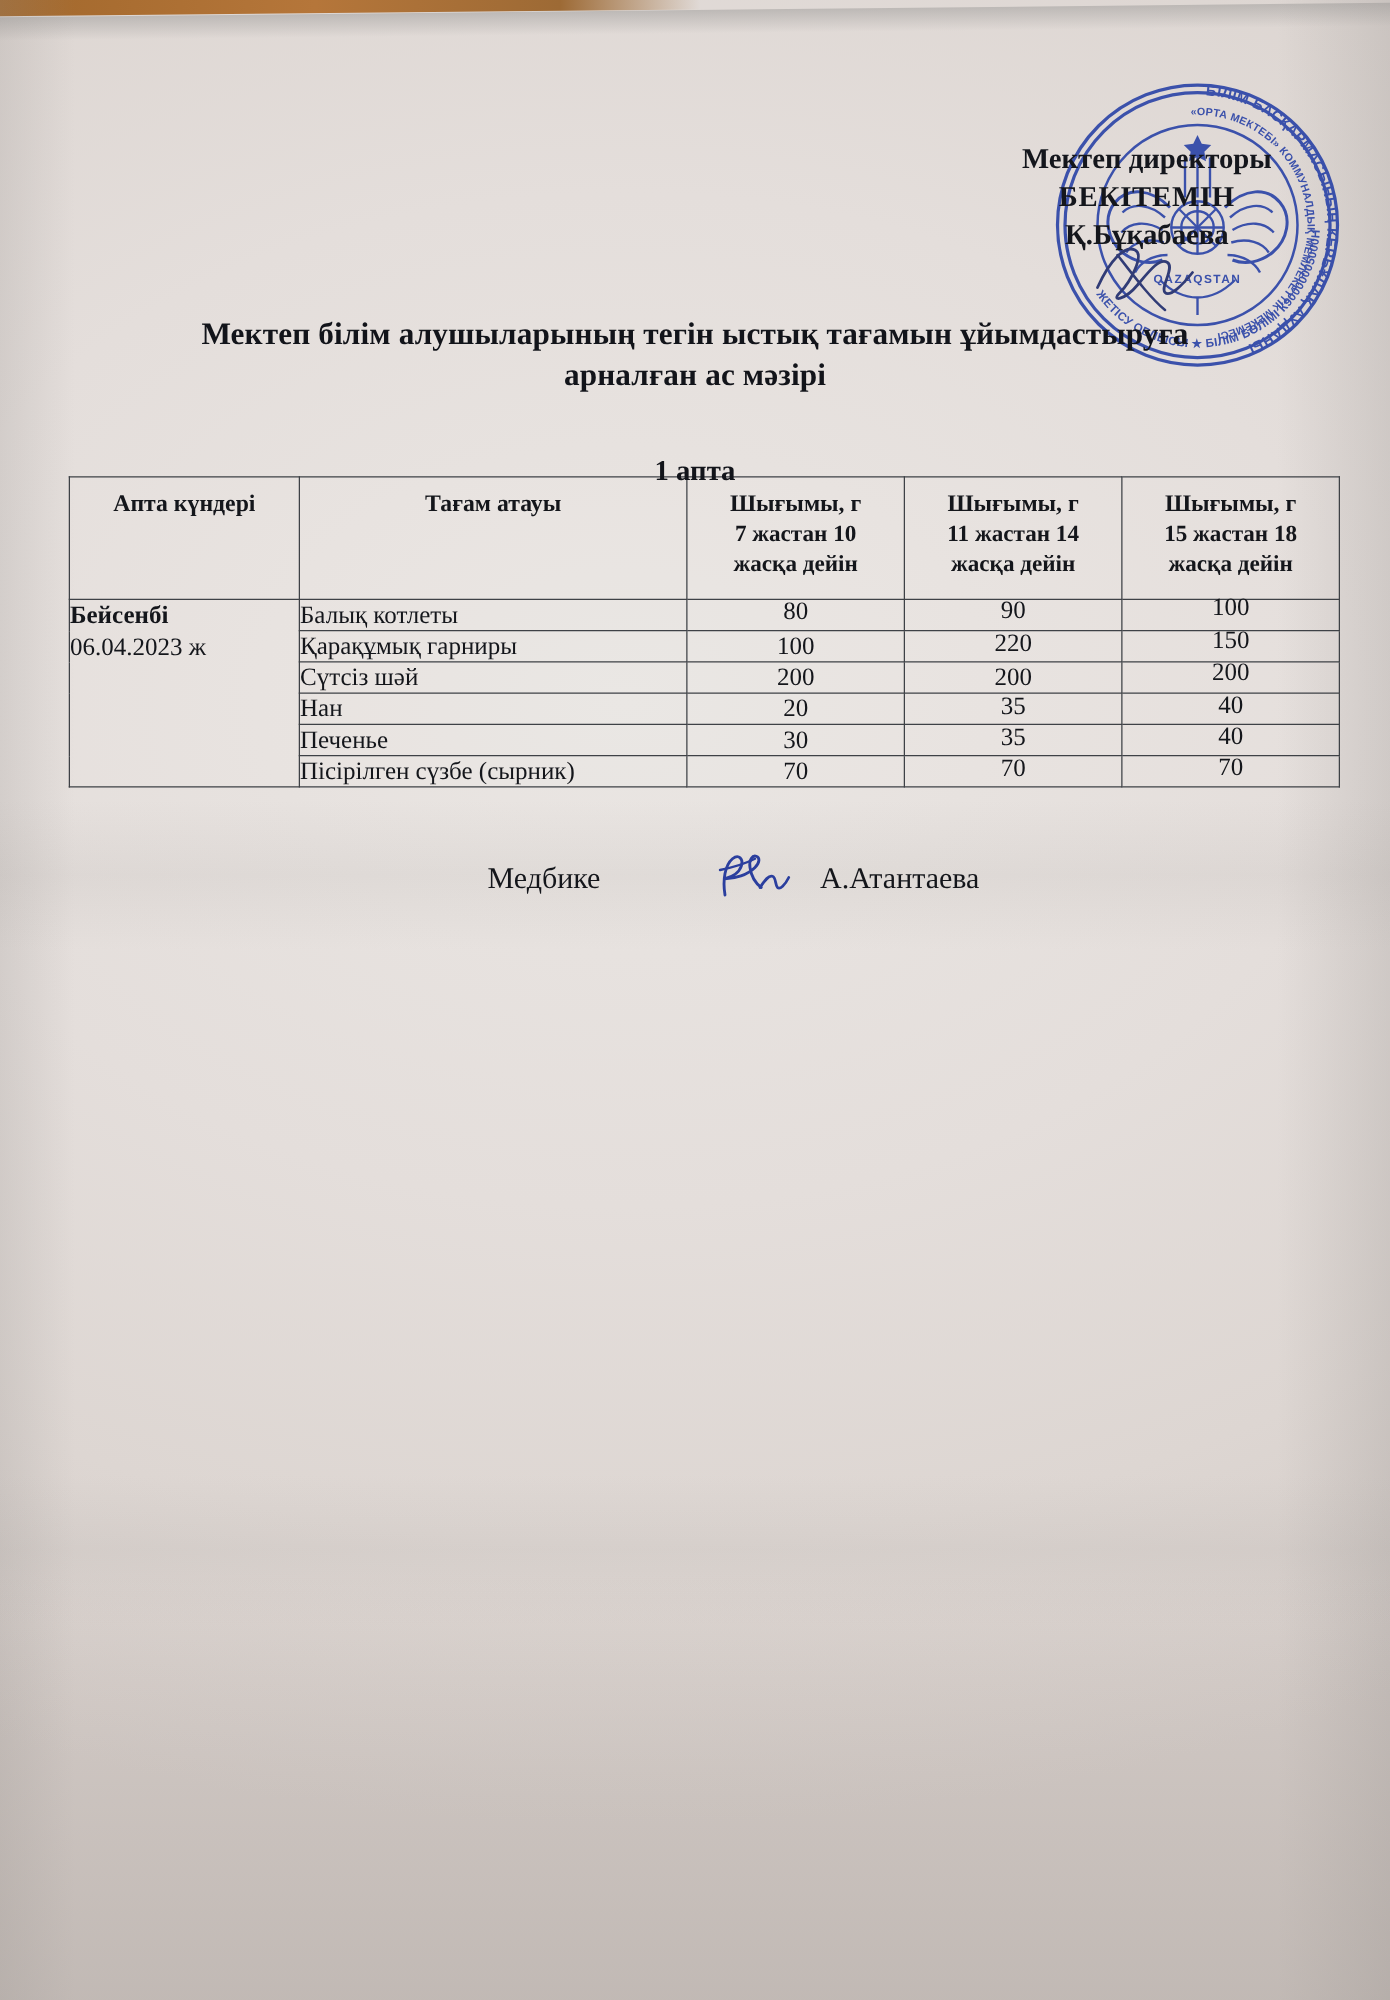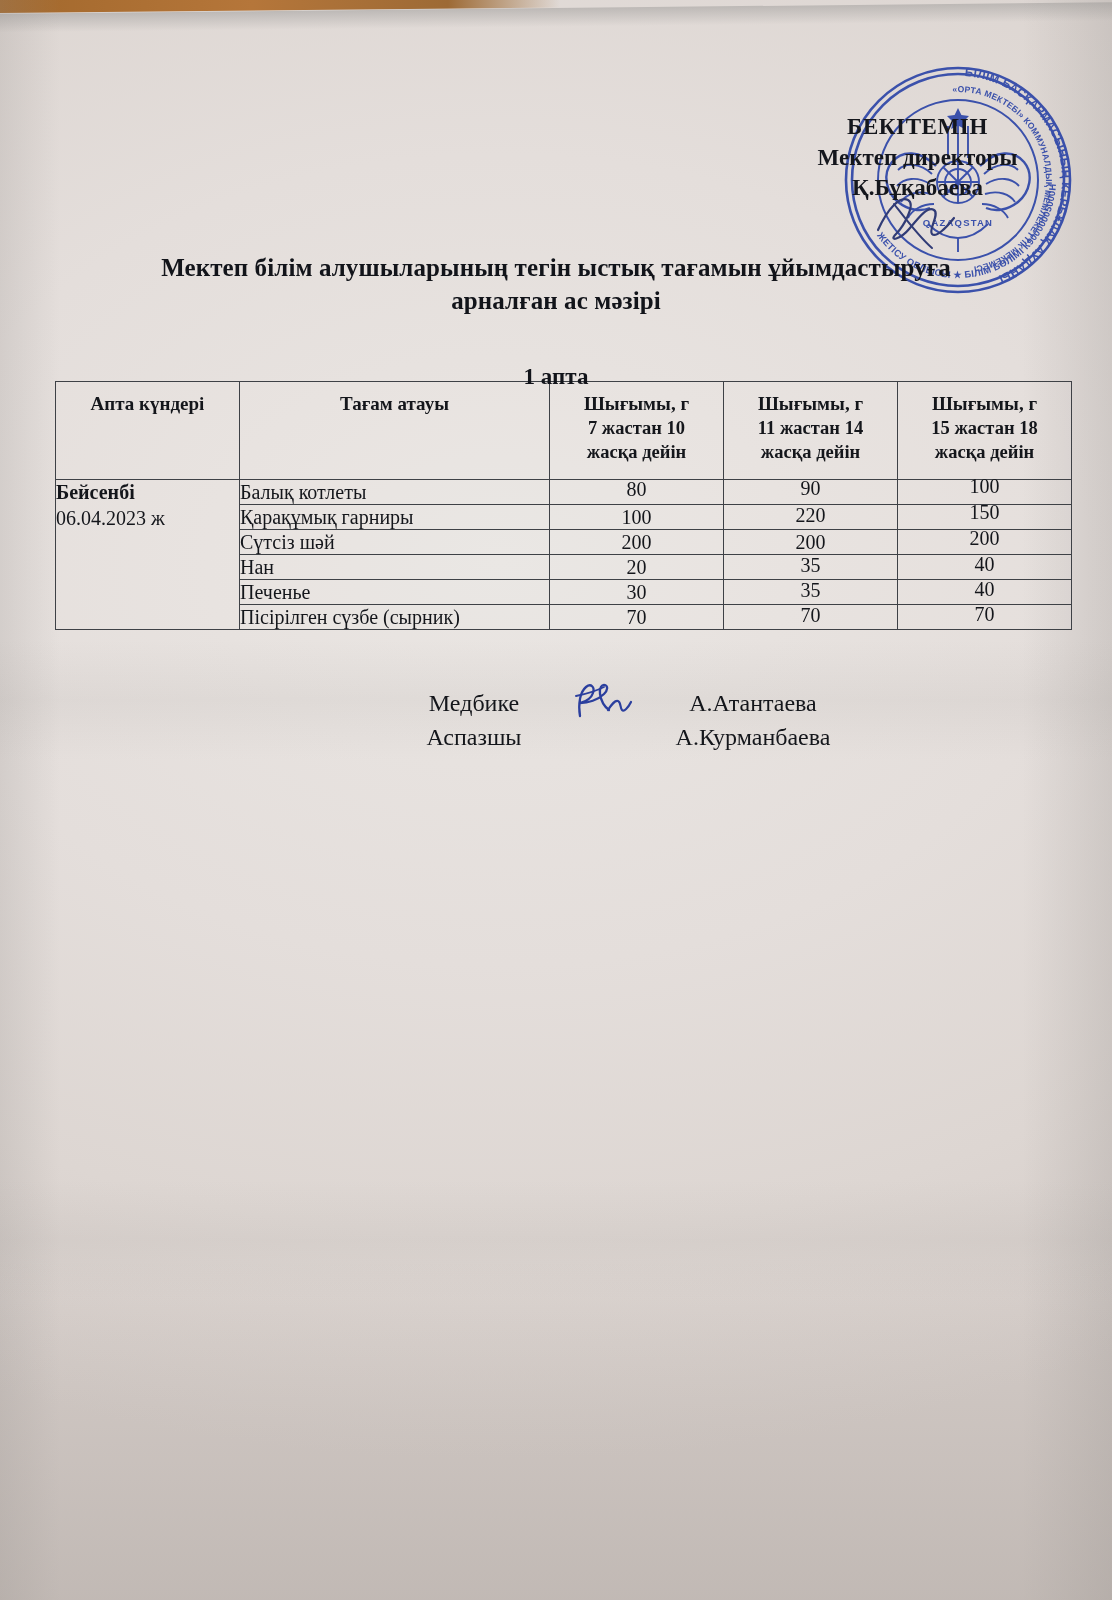--- a/index.html
+++ b/index.html
@@ -178,21 +178,20 @@
 
   
   #signatures {
     position: absolute;
     left: 390px;
     top: 686px;
     width: 460px;
     font-size: 24px;
     line-height: 1.42;
     color: #14161b;
-    text-align: center;
   }
   .sig-row {
     display: flex;
     align-items: center;
   }
   .sig-role { width: 168px; flex: 0 0 168px; }
   .sig-mark { width: 98px; flex: 0 0 98px; position: relative; height: 30px; }
   .sig-mark svg { position: absolute; left: 6px; top: -14px; }
   .sig-name { flex: 1 1 auto; }
 </style>
@@ -263,22 +262,22 @@
         <path d="M126,184 l0,14"></path>
       </g>
       <text x="126" y="172" text-anchor="middle" font-size="9.5" font-weight="bold" font-family="&quot;Liberation Sans&quot;, sans-serif" fill="#2f47a8" letter-spacing="1.2">QAZAQSTAN</text>
 
       <path d="M46,176 c10,-22 22,-34 30,-30 c8,4 -4,26 -12,34 c-8,8 4,6 14,-6 c10,-12 18,-22 24,-18 c6,4 -6,20 -2,24 c4,4 14,-6 22,-16" fill="none" stroke="#24306f" stroke-width="2.2" stroke-linecap="round"></path>
       <path d="M62,150 c14,18 26,34 38,44" fill="none" stroke="#24306f" stroke-width="2" stroke-linecap="round"></path>
     </svg>
   </div>
 
   <div id="approval">
+    <span class="ln">Мектеп директоры</span>
     <span class="ln ln-1">БЕКІТЕМІН</span>
-    <span class="ln">Мектеп директоры</span>
     <span class="ln">Қ.Бұқабаева</span>
   </div>
 
   <div id="title-block">
     <div class="t-line">Мектеп білім алушыларының тегін ыстық тағамын ұйымдастыруға</div>
     <div class="t-line">арналған ас мәзірі</div>
     <div class="t-sub">1 апта</div>
   </div>
 
   <table id="menu-table">
@@ -363,20 +362,15 @@
         <span class="sig-role">Медбике</span>
         <span class="sig-mark">
           <svg width="80" height="50" viewBox="0 0 80 50" xmlns="http://www.w3.org/2000/svg">
             <path d="M16,42 C14,30 16,18 22,13 C27,9 31,13 29,19 C27,25 20,28 16,29 C24,29 34,26 40,20 C44,16 44,12 41,11 C38,10 35,14 36,20 C37,27 41,33 45,36" fill="none" stroke="#2b3f9e" stroke-width="2.3" stroke-linecap="round" stroke-linejoin="round"></path>
             <path d="M44,36 C48,30 51,26 54,27 C57,28 56,34 58,36 C60,38 64,34 67,28" fill="none" stroke="#2b3f9e" stroke-width="2.2" stroke-linecap="round" stroke-linejoin="round"></path>
             <path d="M12,22 C22,20 32,17 40,13" fill="none" stroke="#2b3f9e" stroke-width="1.9" stroke-linecap="round"></path>
           </svg>
         </span>
         <span class="sig-name">А.Атантаева</span>
       </div>
-      <div class="sig-row">
-        <span class="sig-role">Аспазшы</span>
-        <span class="sig-mark"></span>
-        <span class="sig-name">А.Курманбаева</span>
-      </div>
     </div>
 
 </div>
 
 </body></html>

